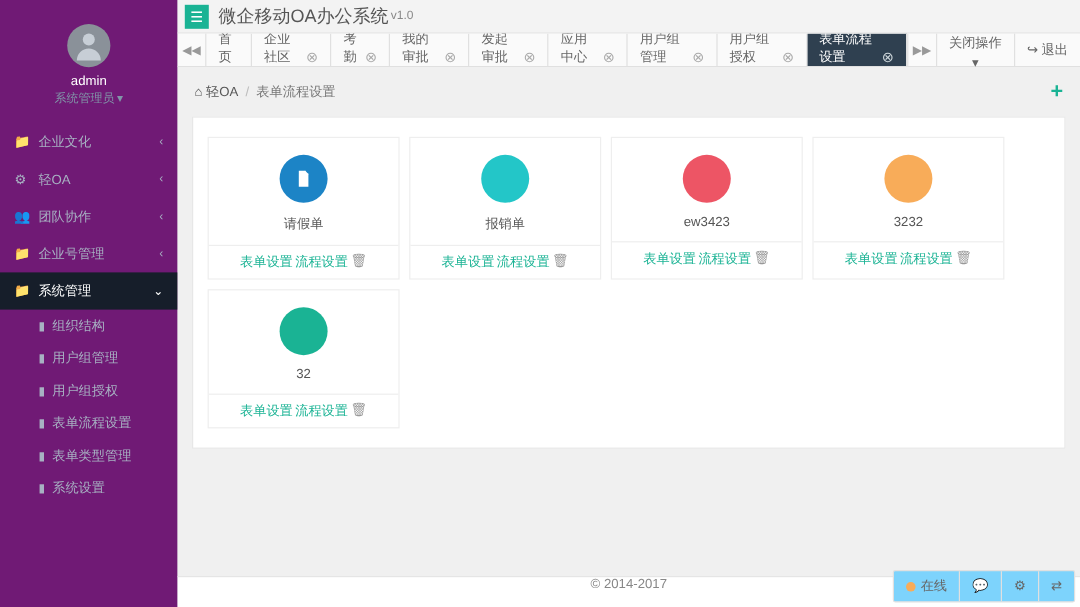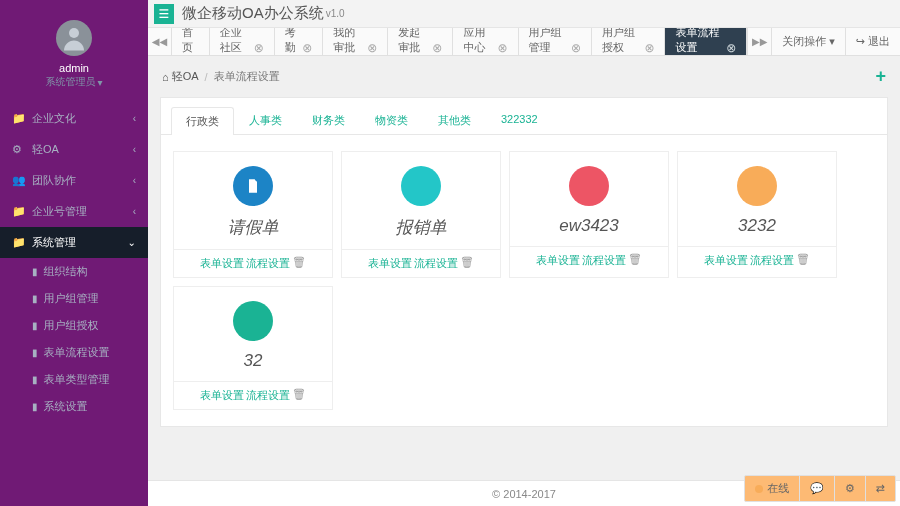--- a/index.html
+++ b/index.html
@@ -23,47 +23,47 @@
 .brand-title { font-size: 15px; color: #555; }
 .brand-ver { font-size: 10px; color: #888; margin-left: 2px; }
 
 .tabbar { position: absolute; left: 148px; top: 28px; right: 0; height: 28px; background: #fafafa; border-bottom: 1px solid #e0e0e0; display: flex; align-items: stretch; }
 .tab-scroll { width: 24px; display: flex; align-items: center; justify-content: center; border-right: 1px solid #e0e0e0; color: #999; cursor: pointer; font-size: 10px; }
 .tab-scroll.right { border-left: 1px solid #e0e0e0; border-right: none; margin-left: auto; }
 .tab { padding: 0 10px; display: flex; align-items: flex-end; border-right: 1px solid #e0e0e0; font-size: 11px; color: #666; cursor: pointer; gap: 4px; }
 .tab .close { font-size: 12px; color: #aaa; }
 .tab.active { background: #2f4050; color: #fff; }
 .tab.active .close { color: #cfd8dc; }
-.tab-ops { padding: 0 10px; display: flex; align-items: center; font-size: 11px; color: #666; border-left: 1px solid #e0e0e0; cursor: pointer; gap: 3px; }
+.tab-ops { padding: 0 10px; display: flex; align-items: center; font-size: 11px; color: #666; border-left: 1px solid #e0e0e0; cursor: pointer; gap: 3px; flex-direction: column; }
 .tab-exit { padding: 0 10px; display: flex; align-items: center; font-size: 11px; color: #666; border-left: 1px solid #e0e0e0; cursor: pointer; gap: 3px; }
 
 .content { position: absolute; left: 148px; top: 56px; right: 0; bottom: 26px; background: #f0f0f0; overflow: auto; }
 .crumb-row { display: flex; align-items: center; padding: 10px 14px; font-size: 11px; color: #777; }
 .crumb-row .home { color: #555; display: flex; align-items: center; gap: 3px; }
 .crumb-row .sep { margin: 0 6px; color: #bbb; }
 .crumb-row .plus { margin-left: auto; color: #1ab394; font-size: 18px; font-weight: bold; cursor: pointer; }
 
 .panel { background: #fff; margin: 0 12px 12px; border: 1px solid #e7e7e7; }
 .subtabs { display: flex; border-bottom: 1px solid #e7e7e7; padding: 8px 10px 0; gap: 0; font-size: 11px; }
 .subtab { padding: 6px 14px; color: #1ab394; cursor: pointer; border: 1px solid transparent; border-bottom: none; }
 .subtab.active { color: #555; border-color: #e7e7e7; background: #fff; border-radius: 3px 3px 0 0; position: relative; top: 1px; }
 
 .cards { display: flex; flex-wrap: wrap; padding: 12px 8px; gap: 0; }
 .card { width: 160px; border: 1px solid #eee; margin: 4px; text-align: center; }
 .card-body { padding: 14px 0 10px; }
 .circle { width: 40px; height: 40px; border-radius: 50%; margin: 0 auto 10px; display: flex; align-items: center; justify-content: center; }
 .circle svg { width: 16px; height: 16px; fill: #fff; }
-.card-title { font-size: 17px; color: #555; font-style: italic; }
+.card-title { font-size: 11px; color: #555; }
 .card-foot { border-top: 1px solid #eee; padding: 6px 0; display: flex; justify-content: center; gap: 2px; font-size: 11px; }
 .card-foot a { color: #1ab394; cursor: pointer; }
 .card-foot .del { color: #999; cursor: pointer; }
 
-.footer { position: absolute; left: 148px; bottom: 0; right: 0; height: 26px; background: #fff; border-top: 1px solid #e5e5e5; display: flex; align-items: center; justify-content: center; font-size: 11px; color: #888; }
-
-.dock { position: absolute; right: 4px; bottom: 4px; display: flex; background: #fdba74; border: 1px solid #e0e0e0; border-radius: 2px; }
+.footer { position: absolute; left: 148px; bottom: 0; right: 0; height: 26px; background: #fff; border-top: 1px solid #e5e5e5; display: flex; justify-content: center; font-size: 11px; color: #888; }
+
+.dock { position: absolute; right: 4px; bottom: 4px; display: flex; background: #7dd3fc; border: 1px solid #e0e0e0; border-radius: 2px; }
 .dock-item { padding: 5px 10px; border-right: 1px solid #e0e0e0; font-size: 11px; color: #666; cursor: pointer; display: flex; align-items: center; gap: 4px; }
 .dock-item:last-child { border-right: none; }
 .dot-orange { width: 8px; height: 8px; background: #f8ac59; border-radius: 50%; display: inline-block; }
 </style>
 </head>
 <body>
 
 <div class="sidebar">
   <div class="avatar">
     <svg viewBox="0 0 24 24">
@@ -190,28 +190,20 @@
     <span class="home">
       <span>⌂</span>
       <span>轻OA</span>
     </span>
     <span class="sep">/</span>
     <span>表单流程设置</span>
     <span class="plus">+</span>
   </div>
 
   <div class="panel">
-    <div class="subtabs" id="subtabs-host">
-        <div class="subtab active">行政类</div>
-        <div class="subtab">人事类</div>
-        <div class="subtab">财务类</div>
-        <div class="subtab">物资类</div>
-        <div class="subtab">其他类</div>
-        <div class="subtab">322332</div>
-      </div>
     <div class="cards" id="cards-host">
         <div class="card">
           <div class="card-body">
             <div class="circle" style="background: rgb(28, 132, 198);">
               <svg viewBox="0 0 24 24">
                 <path d="M6 2h8l4 4v16H6z" fill="#fff"></path>
                 <path d="M14 2v4h4" fill="none" stroke="#fff"></path>
               </svg>
             </div>
             <div class="card-title">请假单</div>

